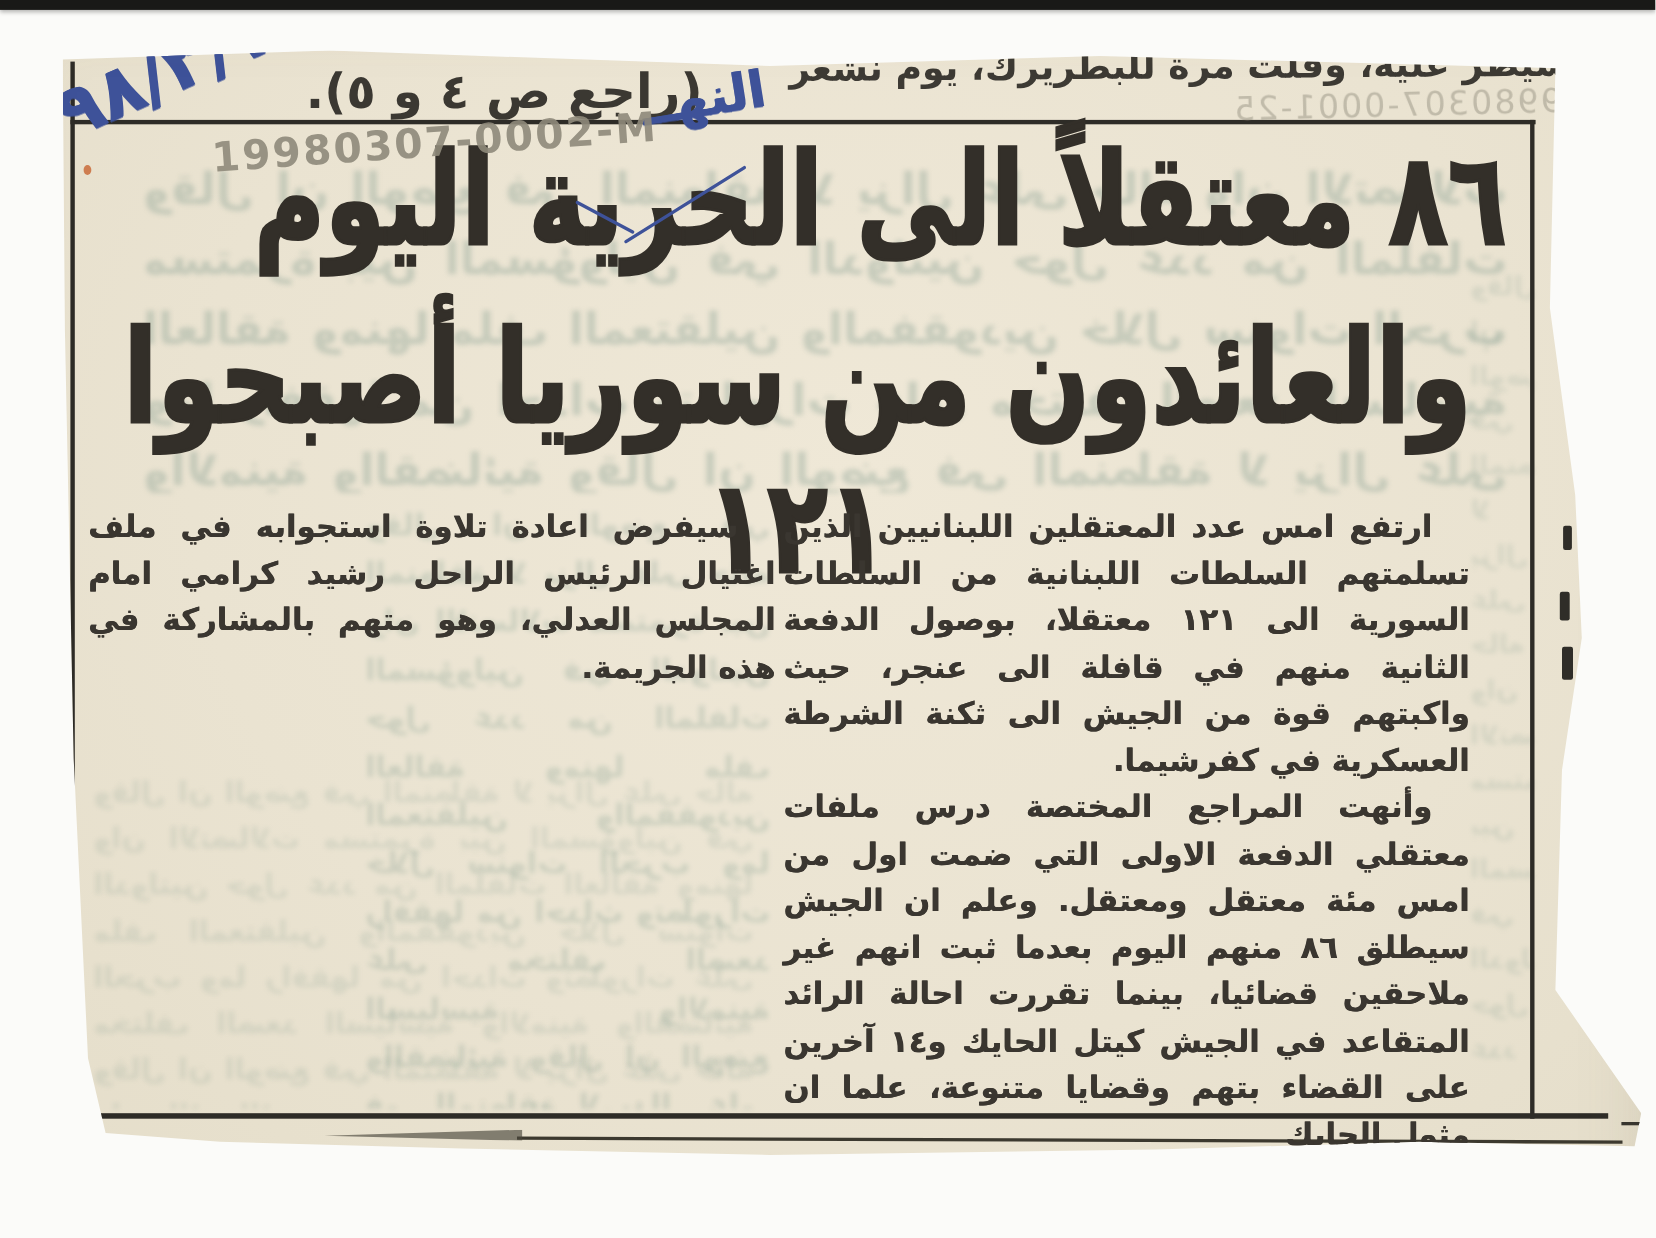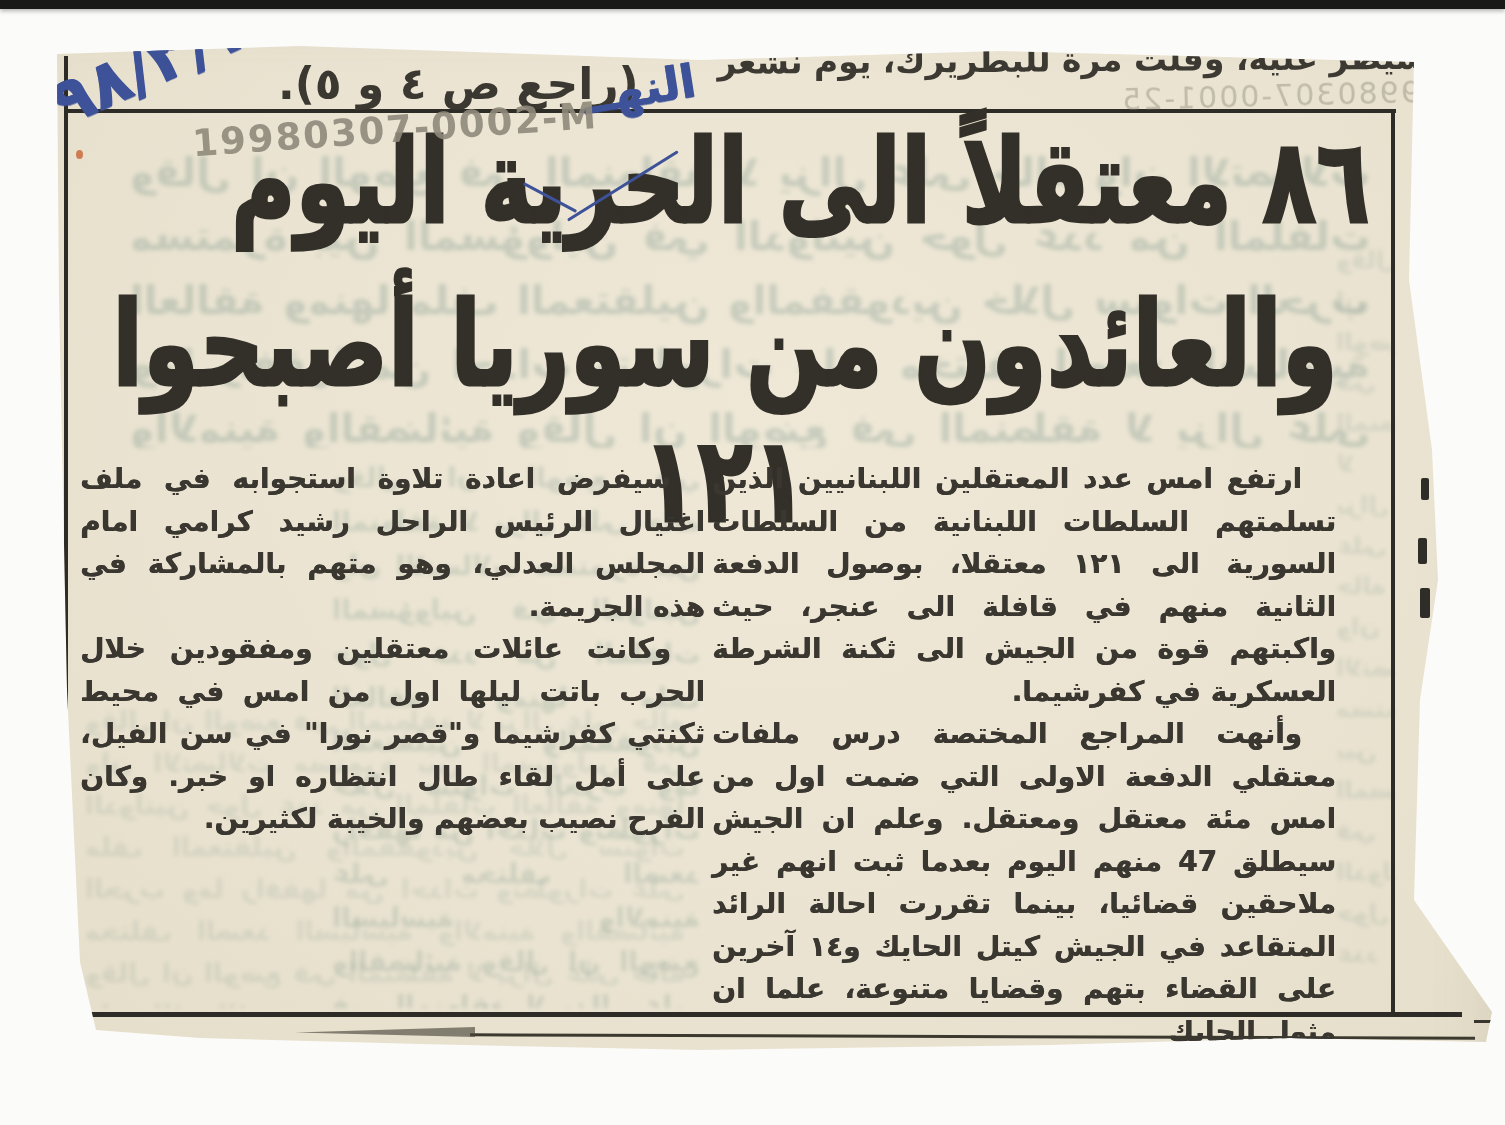--- a/index.html
+++ b/index.html
@@ -87,25 +87,24 @@
   <div class="abs corner-mark"></div>
 
   <div class="abs printed strip-text">سيطر عليه، وقلت مرة للبطريرك، يوم نشعر</div>
   <div class="abs printed see-pages">(راجع ص ٤ و ٥).</div>
 
   <div class="abs printed headline headline-1">٨٦ معتقلاً الى الحرية اليوم</div>
   <div class="abs printed headline headline-2">والعائدون من سوريا أصبحوا ١٢١</div>
 
   <div class="abs printed col col-right">
     <p>ارتفع امس عدد المعتقلين اللبنانيين الذين تسلمتهم السلطات اللبنانية من السلطات السورية الى ١٢١ معتقلا، بوصول الدفعة الثانية منهم في قافلة الى عنجر، حيث واكبتهم قوة من الجيش الى ثكنة الشرطة العسكرية في كفرشيما.</p>
-    <p>وأنهت المراجع المختصة درس ملفات معتقلي الدفعة الاولى التي ضمت اول من امس مئة معتقل ومعتقل. وعلم ان الجيش سيطلق 47 منهم اليوم بعدما ثبت انهم غير ملاحقين قضائيا، بينما تقررت احالة الرائد المتقاعد في الجيش كيتل الحايك و١٤ آخرين على القضاء بتهم وقضايا متنوعة، علما ان مثول الحايك</p>
+    <p>وأنهت المراجع المختصة درس ملفات معتقلي الدفعة الاولى التي ضمت اول من امس مئة معتقل ومعتقل. وعلم ان الجيش سيطلق ٨٦ منهم اليوم بعدما ثبت انهم غير ملاحقين قضائيا، بينما تقررت احالة الرائد المتقاعد في الجيش كيتل الحايك و١٤ آخرين على القضاء بتهم وقضايا متنوعة، علما ان مثول الحايك</p>
   </div>
   <div class="abs printed col col-left">
     <p>سيفرض اعادة تلاوة استجوابه في ملف اغتيال الرئيس الراحل رشيد كرامي امام المجلس العدلي، وهو متهم بالمشاركة في هذه الجريمة.</p>
-    <p>وكانت عائلات معتقلين ومفقودين خلال الحرب باتت ليلها اول من امس في محيط ثكنتي كفرشيما و"قصر نورا" في سن الفيل، على أمل لقاء طال انتظاره او خبر. وكان الفرح نصيب بعضهم والخيبة لكثيرين.</p>
   </div>
 
   <div class="abs hw-blue hw-date">٩٨/٣/٧</div>
   <div class="abs hw-blue hw-name">النهــ</div>
   <div class="abs hw-tail"></div>
   <div class="abs hw-tail2"></div>
   <div class="abs pencil">19980307-0002-M</div>
   <div class="abs pencil-mirrored">19980307-0001-25</div>
 
   <div class="abs speck"></div>

